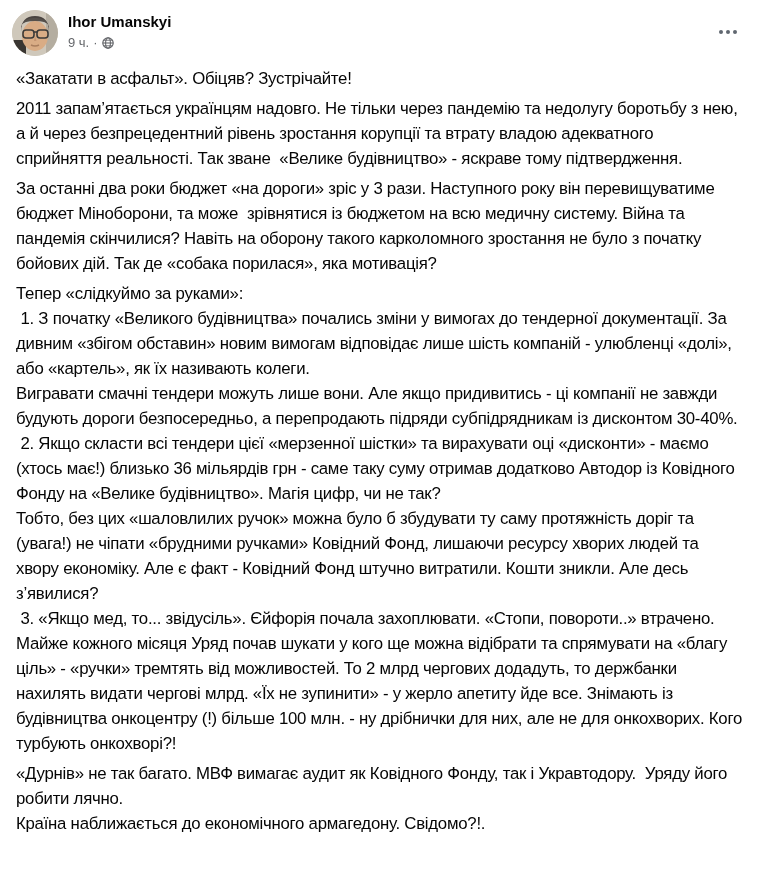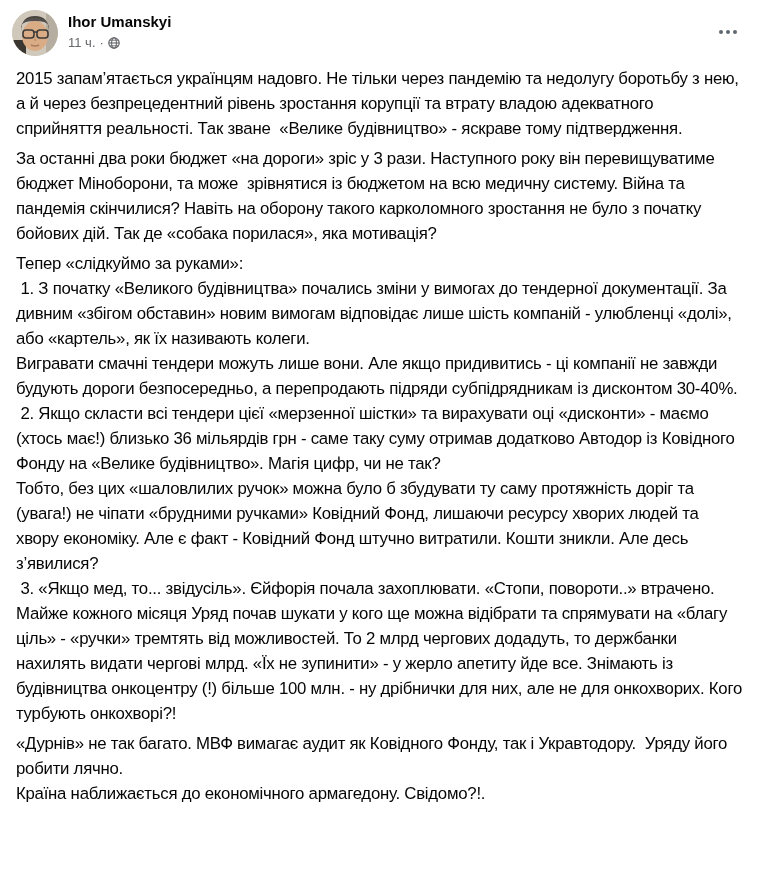--- a/index.html
+++ b/index.html
@@ -104,21 +104,21 @@
           <line x1="22" y1="22" x2="25" y2="22" stroke="#3c3a38" stroke-width="1.4"></line>
           <path d="M19 35 Q23 37 27 35" stroke="#a97e5e" stroke-width="1.4" fill="none"></path>
           <path d="M23 26 L24.5 31 L22 31 Z" fill="#c49572"></path>
         </g>
       </svg>
     </div>
 
     <div class="header-text">
       <div class="author">Ihor Umanskyi</div>
       <div class="meta">
-        <span>11 ч.</span>
+        <span>9 ч.</span>
         <span class="sep">·</span>
         <span class="globe-icon">
           <svg viewBox="0 0 12 12" xmlns="http://www.w3.org/2000/svg">
             <circle cx="6" cy="6" r="5.2" fill="none" stroke="#65676b" stroke-width="1.2"></circle>
             <ellipse cx="6" cy="6" rx="2.4" ry="5.2" fill="none" stroke="#65676b" stroke-width="1.1"></ellipse>
             <line x1="0.8" y1="6" x2="11.2" y2="6" stroke="#65676b" stroke-width="1.1"></line>
             <line x1="1.6" y1="3.2" x2="10.4" y2="3.2" stroke="#65676b" stroke-width="0.9"></line>
             <line x1="1.6" y1="8.8" x2="10.4" y2="8.8" stroke="#65676b" stroke-width="0.9"></line>
           </svg>
         </span>
@@ -127,21 +127,22 @@
 
     <div class="more-button">
       <span class="dot"></span>
       <span class="dot"></span>
       <span class="dot"></span>
     </div>
 
   </div>
 
   <div class="post-body">
-      <div class="post-paragraph">2015 запам’ятається українцям надовго. Не тільки через пандемію та недолугу боротьбу з нею, а й через безпрецедентний рівень зростання корупції та втрату владою адекватного сприйняття реальності. Так зване  «Велике будівництво» - яскраве тому підтвердження.</div>
+      <div class="post-paragraph">«Закатати в асфальт». Обіцяв? Зустрічайте!</div>
+      <div class="post-paragraph">2011 запам’ятається українцям надовго. Не тільки через пандемію та недолугу боротьбу з нею, а й через безпрецедентний рівень зростання корупції та втрату владою адекватного сприйняття реальності. Так зване  «Велике будівництво» - яскраве тому підтвердження.</div>
       <div class="post-paragraph">За останні два роки бюджет «на дороги» зріс у 3 рази. Наступного року він перевищуватиме бюджет Міноборони, та може  зрівнятися із бюджетом на всю медичну систему. Війна та пандемія скінчилися? Навіть на оборону такого карколомного зростання не було з початку бойових дій. Так де «собака порилася», яка мотивація?</div>
       <div class="post-paragraph">Тепер «слідкуймо за руками»:
  1. З початку «Великого будівництва» почались зміни у вимогах до тендерної документації. За дивним «збігом обставин» новим вимогам відповідає лише шість компаній - улюбленці «долі», або «картель», як їх називають колеги.
 Вигравати смачні тендери можуть лише вони. Але якщо придивитись - ці компанії не завжди будують дороги безпосередньо, а перепродають підряди субпідрядникам із дисконтом 30-40%.
  2. Якщо скласти всі тендери цієї «мерзенної шістки» та вирахувати оці «дисконти» - маємо (хтось має!) близько 36 мільярдів грн - саме таку суму отримав додатково Автодор із Ковідного Фонду на «Велике будівництво». Магія цифр, чи не так?
 Тобто, без цих «шаловлилих ручок» можна було б збудувати ту саму протяжність доріг та (увага!) не чіпати «брудними ручками» Ковідний Фонд, лишаючи ресурсу хворих людей та хвору економіку. Але є факт - Ковідний Фонд штучно витратили. Кошти зникли. Але десь з’явилися?
  3. «Якщо мед, то... звідусіль». Єйфорія почала захоплювати. «Стопи, повороти..» втрачено. Майже кожного місяця Уряд почав шукати у кого ще можна відібрати та спрямувати на «благу ціль» - «ручки» тремтять від можливостей. То 2 млрд чергових додадуть, то держбанки нахилять видати чергові млрд. «Їх не зупинити» - у жерло апетиту йде все. Знімають із будівництва онкоцентру (!) більше 100 млн. - ну дрібнички для них, але не для онкохворих. Кого турбують онкохворі?!</div>
       <div class="post-paragraph">«Дурнів» не так багато. МВФ вимагає аудит як Ковідного Фонду, так і Укравтодору.  Уряду його робити лячно.
 Країна наближається до економічного армагедону. Свідомо?!.</div>
     </div>

